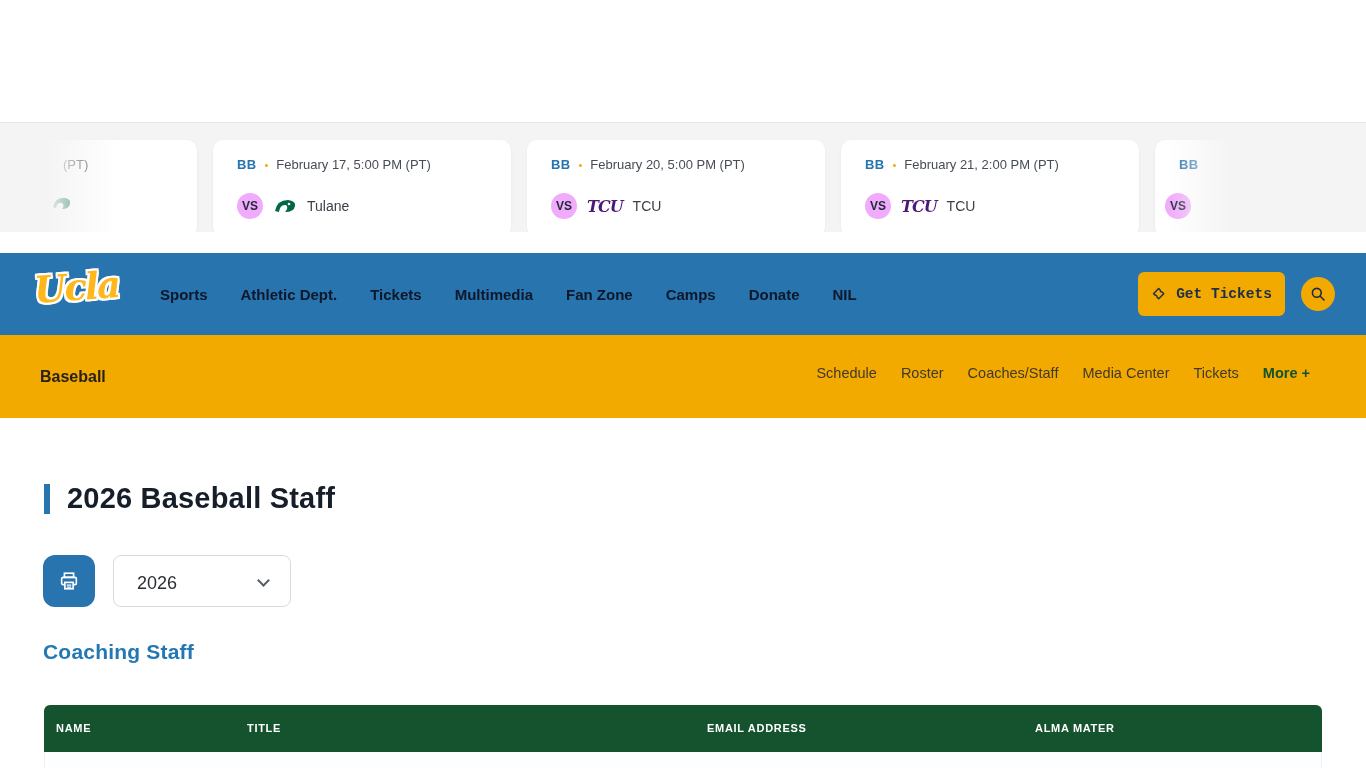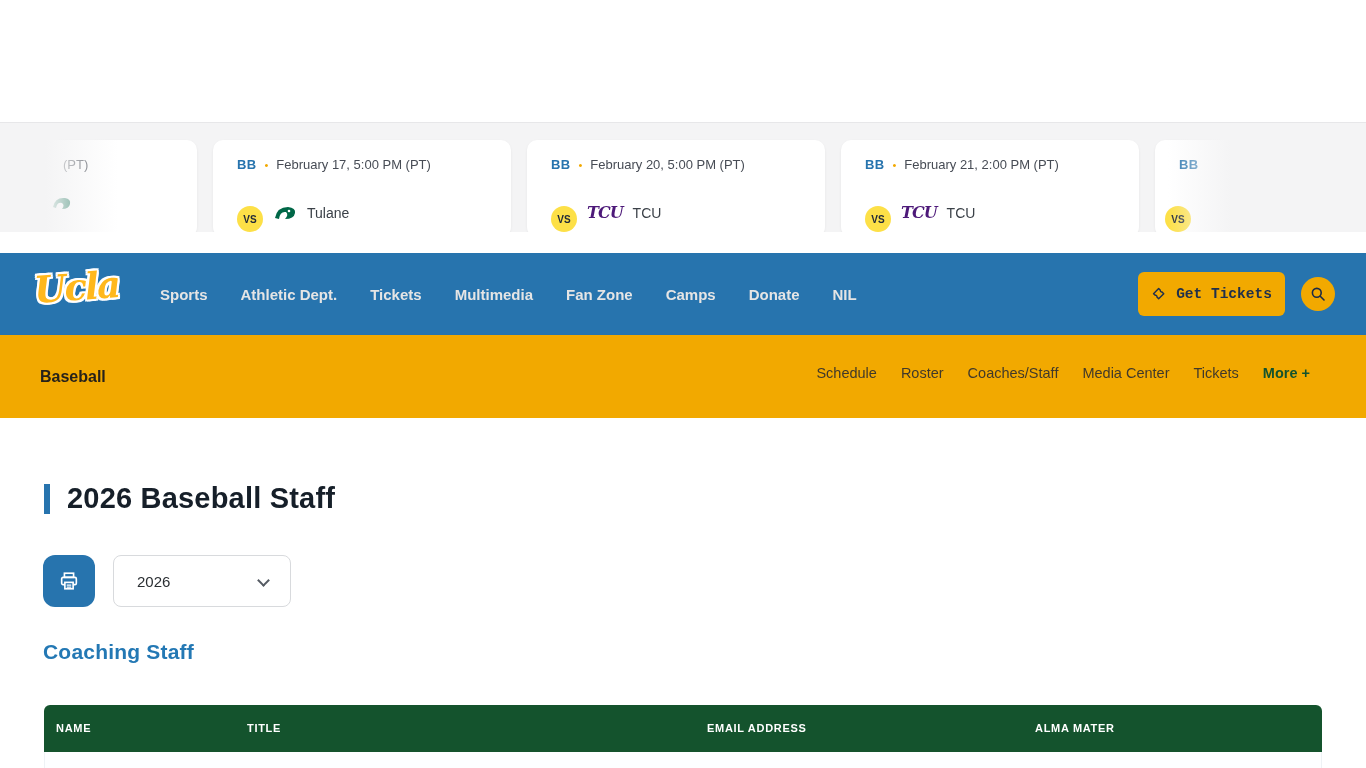--- a/index.html
+++ b/index.html
@@ -10,41 +10,41 @@
   .scorebar { position:absolute; top:122px; left:0; width:1366px; height:110px;
     background:#f4f4f5; border-top:1px solid #e7e7e9; overflow:hidden; }
   .game-card { position:absolute; top:17px; height:97px; width:298px;
     background:#fff; border-radius:10px; box-shadow:0 1px 3px rgba(0,0,0,.06); }
   .card-row1 { position:absolute; top:17px; left:24px; display:flex; align-items:center; gap:8px;
     font-size:13px; }
   .sport-code { color:#2774AE; font-weight:bold; letter-spacing:.3px; }
   .dot { color:#F2A900; font-size:11px; }
   .game-date { color:#474c55; }
   .card-row2 { position:absolute; top:53px; left:24px; display:flex; align-items:center; gap:10px; }
-  .vs-circle { width:26px; height:26px; border-radius:50%; background:#fde047;
-    color:#222a38; font-size:10px; font-weight:bold; display:flex; align-items:center; justify-content:center;margin-top:13px; }
+  .vs-circle { width:26px; height:26px; border-radius:50%; background:#f0abfc;
+    color:#222a38; font-size:12px; font-weight:bold; display:flex; align-items:center; justify-content:center; }
   .opp-name { font-size:14px; color:#3b4148; }
   .tulane-logo { width:24px; height:20px; }
   .tcu-logo { font-family:"DejaVu Serif",serif; font-weight:bold; font-style:italic;
     color:#4D1979; font-size:16px; letter-spacing:-1px; }
   .fade-left { position:absolute; top:0; left:0; width:118px; height:131px;
     background:linear-gradient(to right,#f4f4f5 38%,rgba(244,244,245,0)); z-index:3; }
   .fade-right { position:absolute; top:0; left:1168px; width:198px; height:131px;
     background:linear-gradient(to right,rgba(244,244,245,0),#f4f4f5 32%); z-index:3; }
 
   
   .navbar { position:absolute; top:253px; left:0; width:1366px; height:82px;
     background:#2774AE; display:flex; align-items:center; }
   .ucla-logo { position:absolute; left:34px; top:12px; font-family:"DejaVu Serif",serif;
     font-style:italic; font-weight:bold; font-size:37px; color:#FFB81C; letter-spacing:-2px;
     transform:rotate(-4deg);
     text-shadow:-2px -2px 0 #fff, 2px -2px 0 #fff, -2px 2px 0 #fff, 2px 2px 0 #fff,
       0 -2px 0 #fff, 0 2px 0 #fff, -2px 0 0 #fff, 2px 0 0 #fff; cursor:pointer; }
   .nav-items { position:absolute; left:160px; top:0; height:82px; display:flex; align-items:center; gap:33px; }
-  .nav-item { color:#e5e5e5; font-weight:bold; font-size:15px; cursor:pointer; white-space:nowrap; }
+  .nav-item { color:#0f172a; font-weight:bold; font-size:15px; cursor:pointer; white-space:nowrap; }
   .get-tickets-btn { position:absolute; left:1138px; top:272px; width:147px; height:44px;
     background:#F2A900; border:none; border-radius:6px; color:#20304c; font-weight:bold; font-size:14.5px;
     display:flex; align-items:center; justify-content:center; gap:8px; cursor:pointer;
     font-family:Liberation Mono, monospace; }
   .search-btn { position:absolute; left:1301px; top:277px; width:34px; height:34px; border-radius:50%;
     background:#F2A900; border:none; display:flex; align-items:center; justify-content:center; cursor:pointer; }
 
   
   .subnav { position:absolute; top:335px; left:0; width:1366px; height:98px;
     background:#F2A900; box-shadow:0 2px 3px rgba(0,0,0,.12); }
@@ -55,21 +55,21 @@
 
   
   .content { position:absolute; top:418px; left:0; width:1366px; height:350px; background:#fff; }
   .title-wrap { position:absolute; top:64px; left:44px; display:flex; align-items:center; gap:17px; }
   .title-bar { width:6px; height:30px; background:#2774AE; }
   .page-title { font-size:29px; font-weight:700; color:#161f29; letter-spacing:.2px;text-align:center; }
   .print-btn { position:absolute; left:43px; top:137px; width:52px; height:52px;
     background:#2774AE; border:none; border-radius:12px; display:flex; align-items:center; justify-content:center; cursor:pointer; }
   .year-select { position:absolute; left:113px; top:137px; width:178px; height:52px;
     background:#fff; border:1px solid #d8dadd; border-radius:8px; cursor:pointer; }
-  .year-value { position:absolute; left:23px; top:17px; font-size:15px; color:#2b2f33; }
+  .year-value { position:absolute; left:23px; top:17px; font-size:18px; color:#2b2f33; }
   .select-chevron { position:absolute; right:22px; top:20px; width:9px; height:9px;
     border-left:2px solid #555b63; border-bottom:2px solid #555b63; transform:rotate(-45deg); }
   .section-title { position:absolute; left:43px; top:222px; font-size:21px; font-weight:800;
     color:#2378b4; letter-spacing:.2px; }
   .staff-table { position:absolute; left:44px; top:287px; width:1278px; }
   .table-head { position:relative; height:47px; background:#14532d; border-radius:6px 6px 0 0; }
   .th { position:absolute; top:17px; color:#fff; font-size:11px; font-weight:bold; letter-spacing:.7px; }
   .th-name { left:12px; } .th-title { left:203px; } .th-email { left:663px; } .th-alma { left:991px; }
   .table-row-partial { height:16px; background:#fdfeff; border-left:1px solid #eef2f5; border-right:1px solid #eef2f5; }
 </style>

